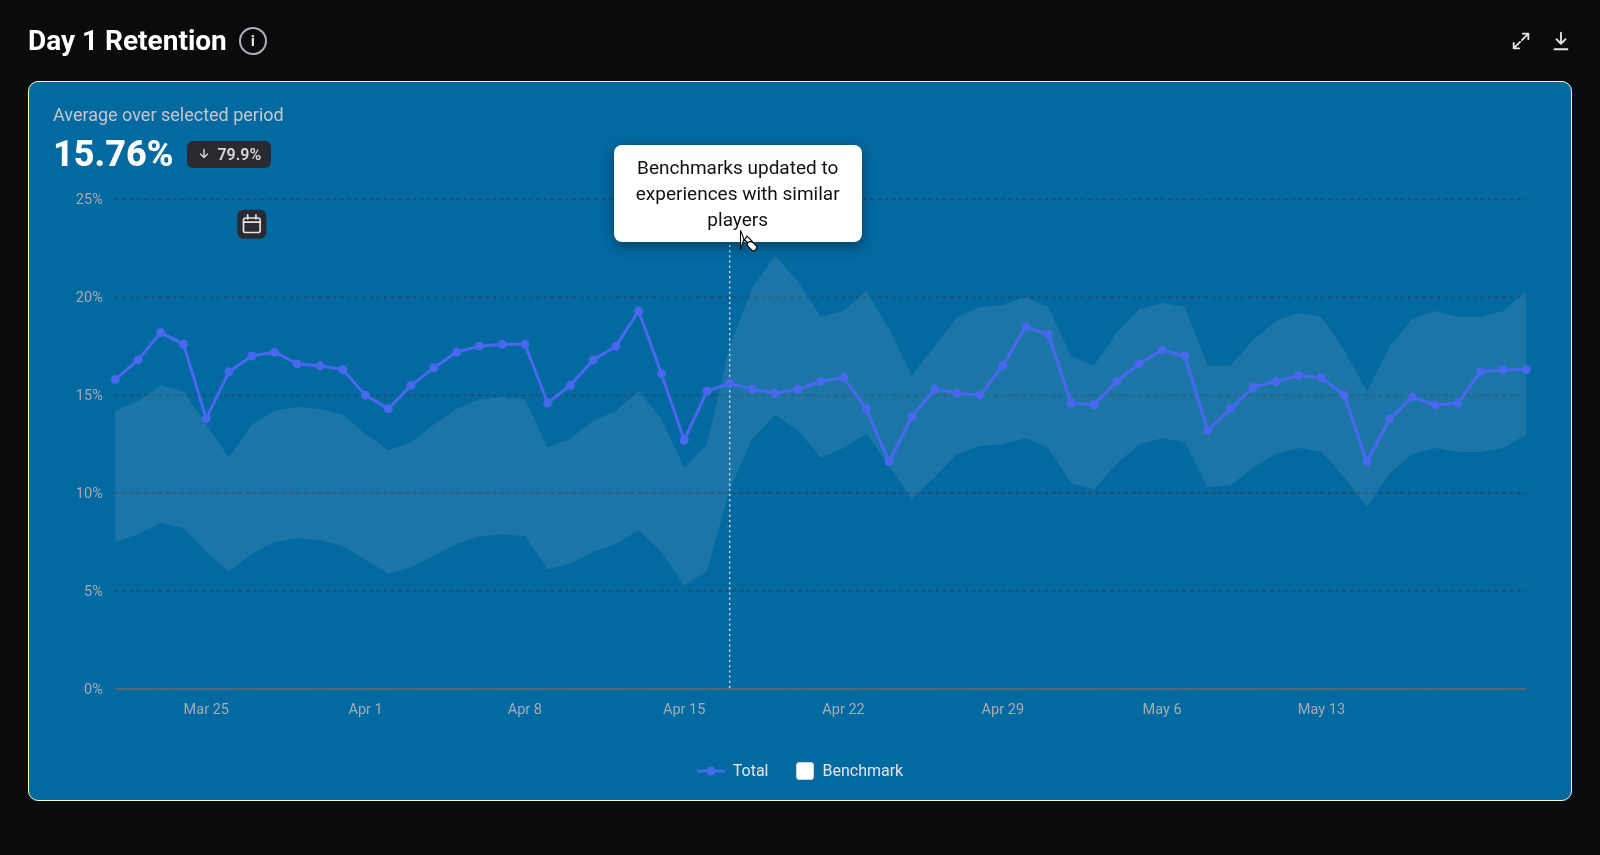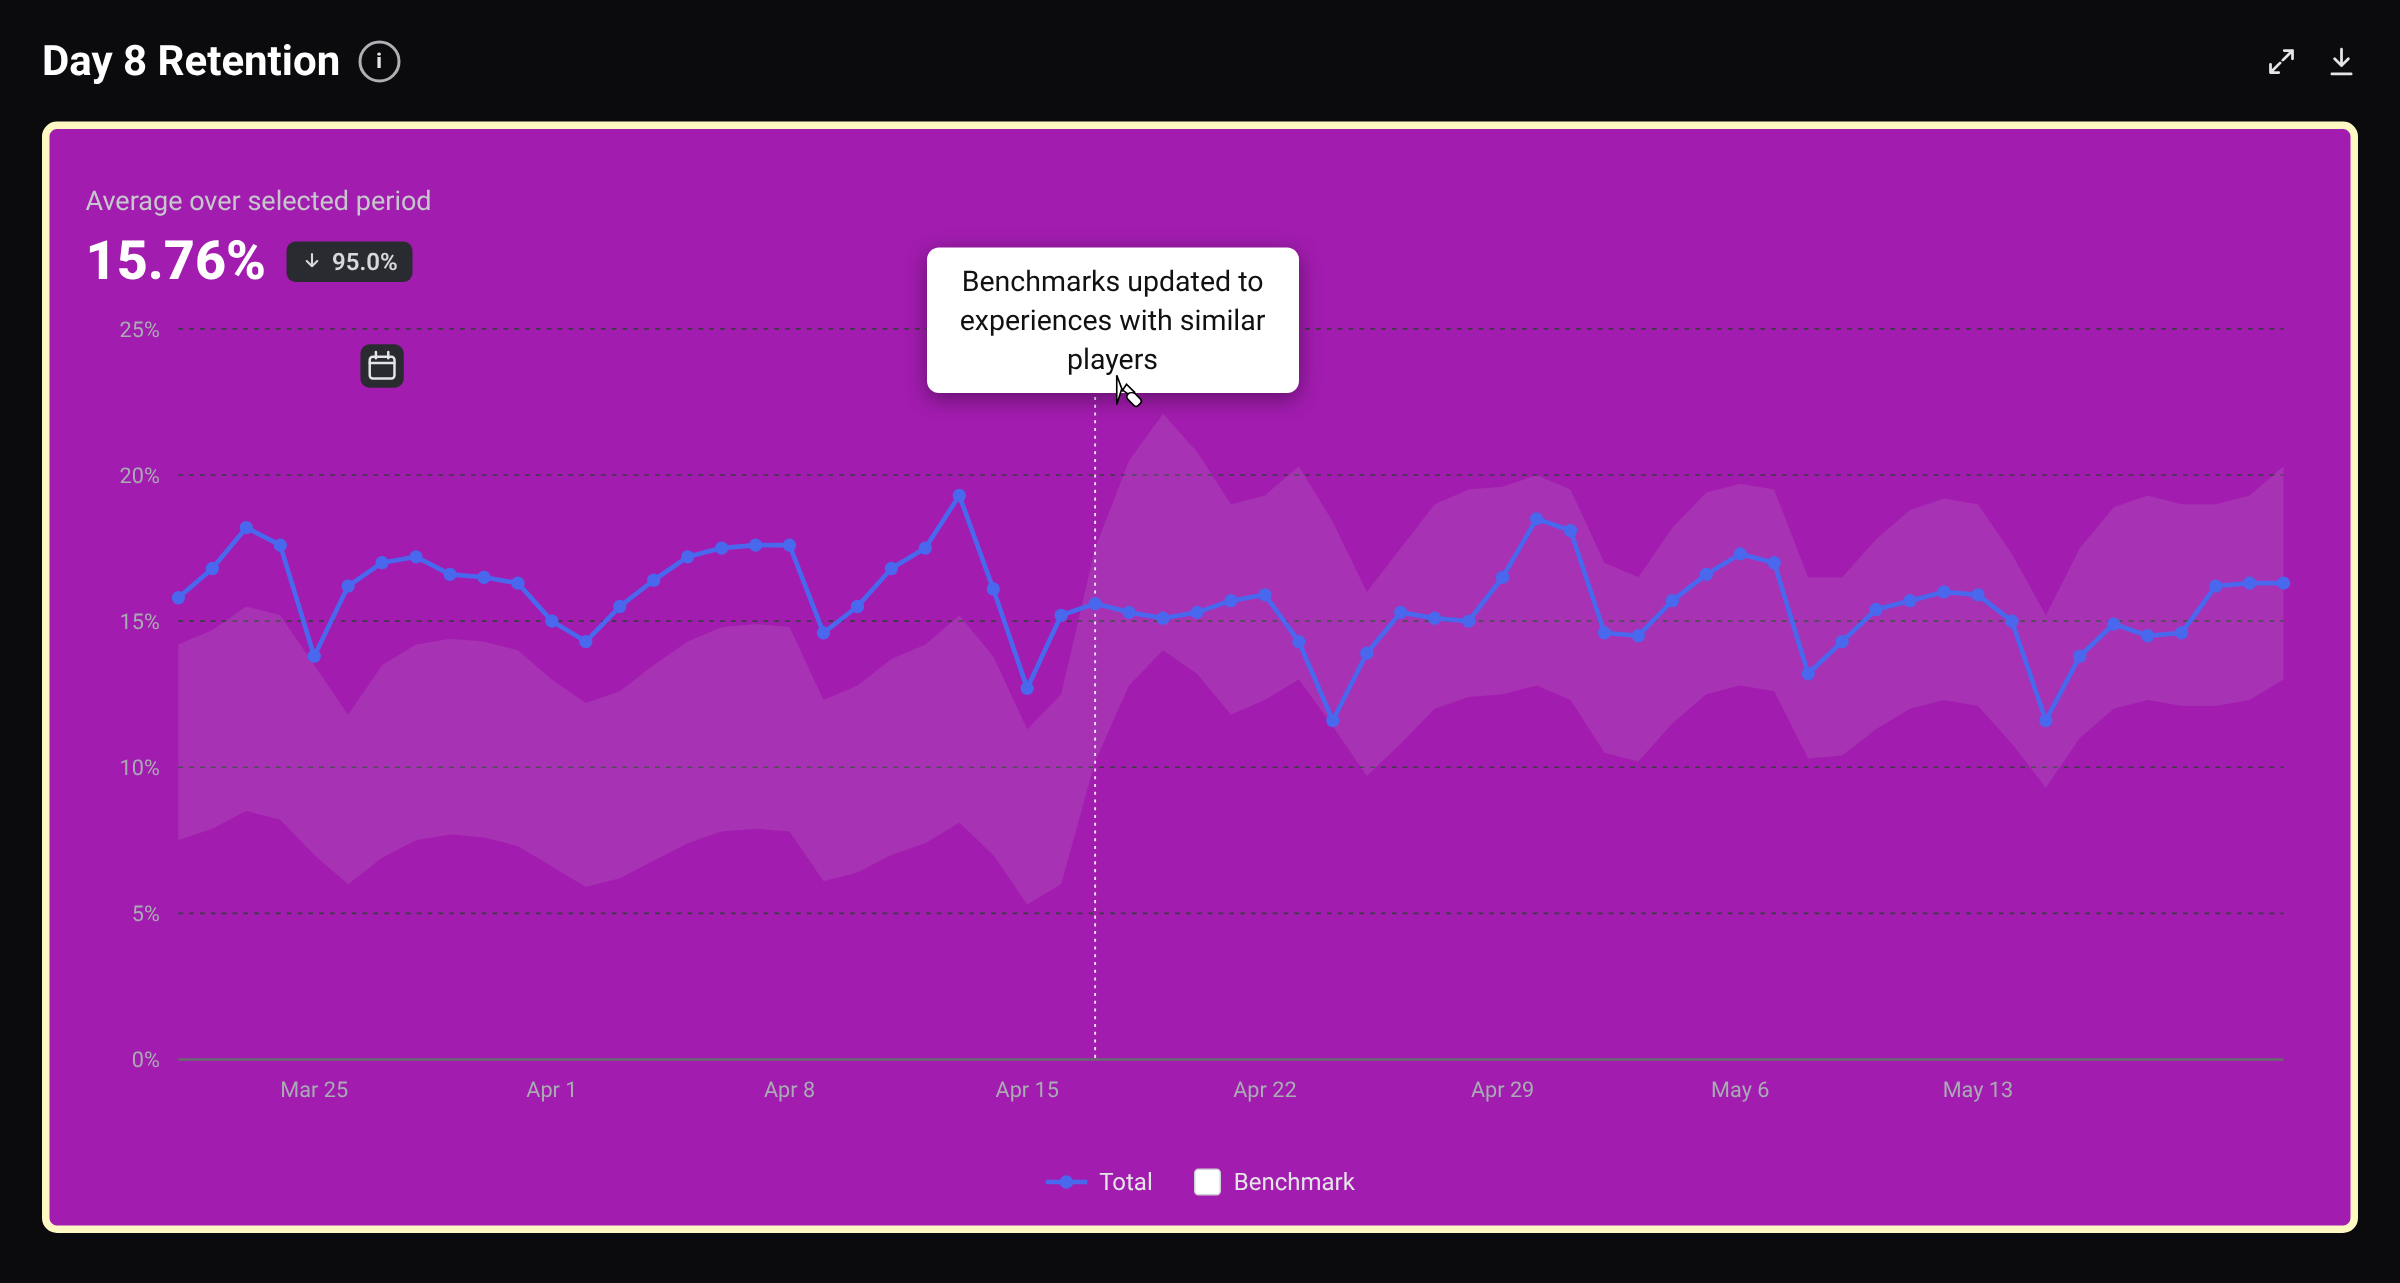--- a/index.html
+++ b/index.html
@@ -3,21 +3,21 @@
 <meta charset="utf-8">
 <style>
   html,body{margin:0;padding:0;background:#0b0b0d;color:#e5e5e7;font-family:-apple-system,BlinkMacSystemFont,"Segoe UI",Roboto,Helvetica,Arial,sans-serif;}
   .page{box-sizing:border-box;width:1600px;min-height:855px;padding:24px 28px;}
   .title-row{display:flex;align-items:center;justify-content:space-between;}
   .title-left{display:flex;align-items:center;gap:12px;}
   h1{margin:0;font-size:28px;font-weight:700;color:#fff;}
   .info-icon{width:24px;height:24px;border:2px solid #aeb0b5;border-radius:50%;display:flex;align-items:center;justify-content:center;font-size:14px;font-weight:800;color:#aeb0b5;}
   .title-actions{display:flex;gap:18px;}
   .icon-btn{color:#e5e5e7;display:flex;align-items:center;justify-content:center;cursor:pointer;}
-  .panel{margin-top:24px;background:#a21caf;border:5px solid #fef9c3;border-radius:10px;padding:38px 24px 20px 24px;}
+  .panel{margin-top:24px;background:#0369a1;border:1px solid #fef9c3;border-radius:10px;padding:22px 24px 20px 24px;}
   .subtitle{color:#c6c7cc;font-size:18px;}
   .metric-row{display:flex;align-items:center;gap:14px;margin-top:8px;}
   .metric{font-size:36px;font-weight:800;color:#fff;}
   .pill{display:flex;align-items:center;gap:6px;background:#2a2b30;border-radius:6px;padding:4px 10px;font-size:16px;color:#d7d8dc;font-weight:600;}
   .pill svg{display:block;}
   .chart-wrap{position:relative;margin-top:16px;}
   .chart-svg{display:block;width:100%;}
   .y-tick{font-size:14px;fill:#a9abb2;text-anchor:end;}
   .x-tick{font-size:14px;fill:#a9abb2;text-anchor:middle;}
   .grid-line{stroke:#3b3c42;stroke-width:1;stroke-dasharray:3 4;}
@@ -37,21 +37,21 @@
   .legend-item{display:flex;align-items:center;gap:8px;font-size:16px;color:#e5e5e7;}
   .legend-line{display:inline-flex;align-items:center;}
   .legend-sq{width:16px;height:16px;border-radius:3px;background:#fff;border:1px solid #d0d2d8;}
 </style>
 </head>
 <body>
 
 <div class="page">
   <div class="title-row">
     <div class="title-left">
-      <h1>Day 8 Retention</h1>
+      <h1>Day 1 Retention</h1>
       <div class="info-icon icon-btn" title="info">i</div>
     </div>
     <div class="title-actions">
       <div class="icon-btn">
         <svg width="22" height="22" viewBox="0 0 24 24" fill="none">
             <path d="M14 4h6v6M20 4l-7 7M10 20H4v-6M4 20l7-7" stroke="currentColor" stroke-width="2" stroke-linecap="round" stroke-linejoin="round"></path>
           </svg>
       </div>
       <div class="icon-btn">
         <svg width="22" height="22" viewBox="0 0 24 24" fill="none">
@@ -62,21 +62,21 @@
   </div>
 
   <div class="panel">
     <div class="subtitle">Average over selected period</div>
     <div class="metric-row">
       <div class="metric">15.76%</div>
       <div class="pill">
         <svg width="14" height="14" viewBox="0 0 24 24">
             <path d="M12 4v14m0 0l-6-6m6 6l6-6" stroke="#d7d8dc" stroke-width="2.4" stroke-linecap="round" stroke-linejoin="round" fill="none"></path>
           </svg>
-        <span>95.0%</span>
+        <span>79.9%</span>
       </div>
     </div>
 
     <div class="chart-wrap">
       <svg id="chart-svg" class="chart-svg" viewBox="0 0 1440 540" preserveAspectRatio="xMidYMid meet">
           <line x1="60" y1="480" x2="1420" y2="480" class="grid-line"></line>
           <text x="48" y="485" class="y-tick">0%</text>
           <line x1="60" y1="385.6" x2="1420" y2="385.6" class="grid-line"></line>
           <text x="48" y="390.6" class="y-tick">5%</text>
           <line x1="60" y1="291.2" x2="1420" y2="291.2" class="grid-line"></line>

